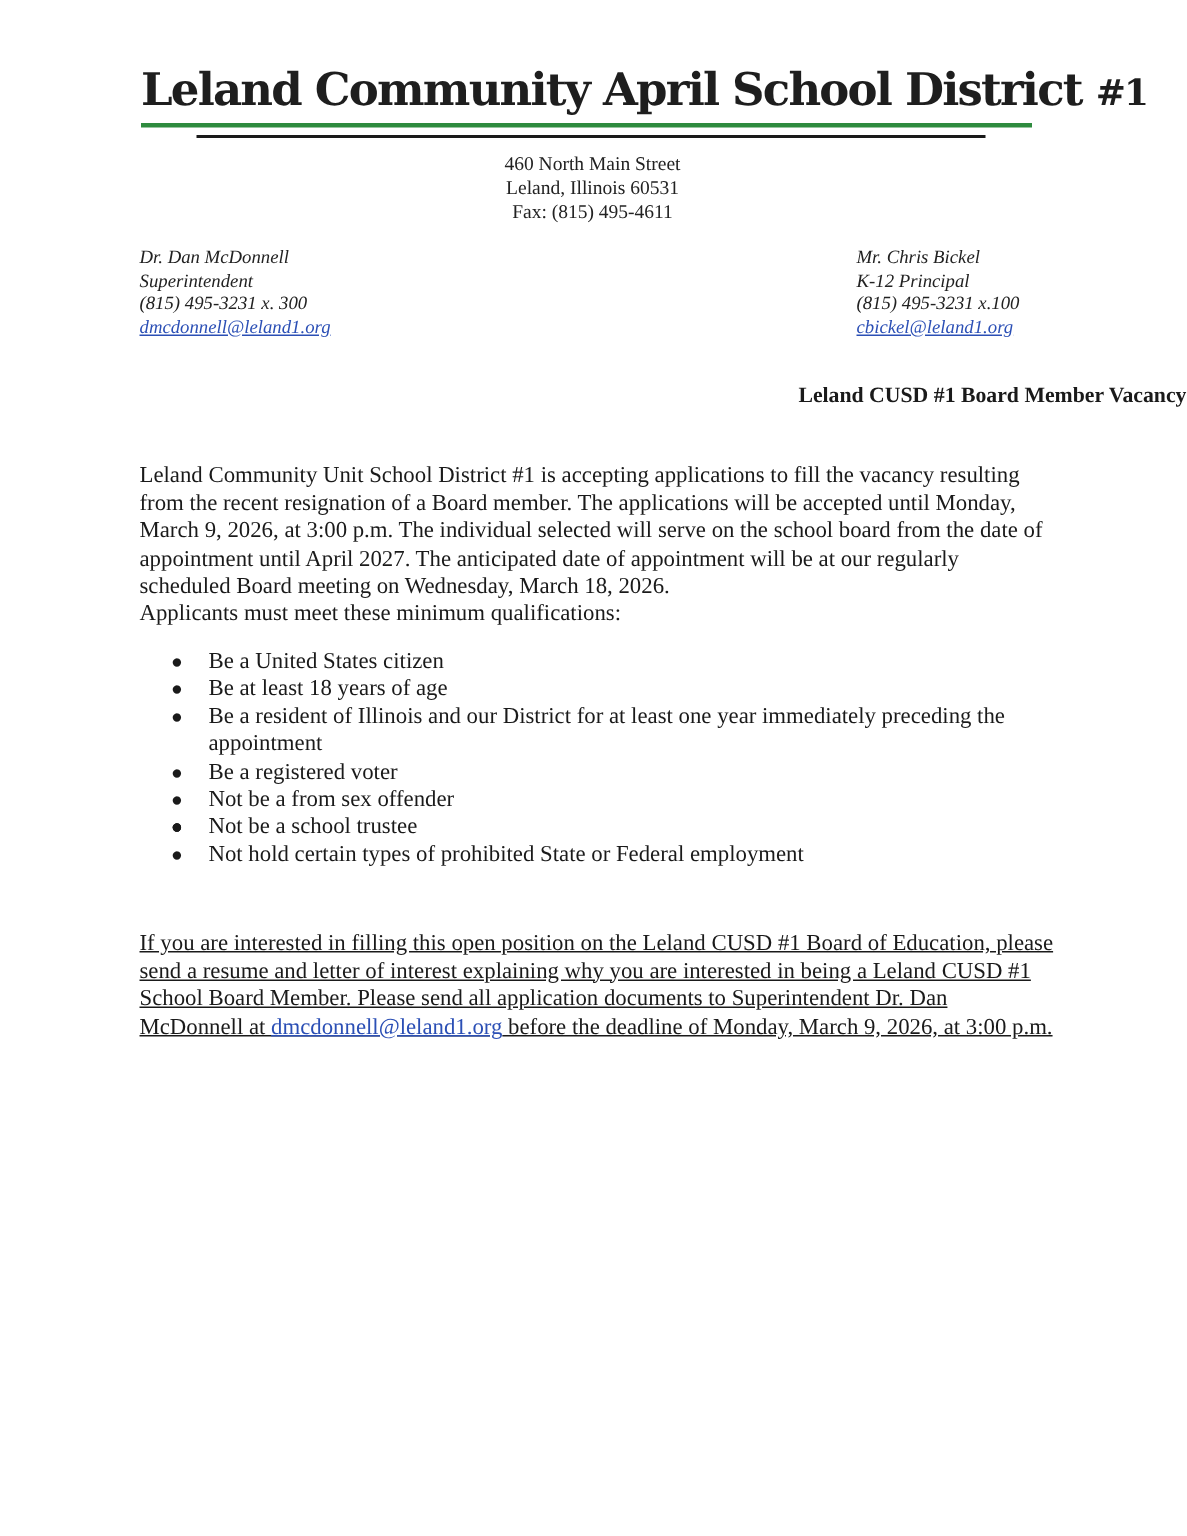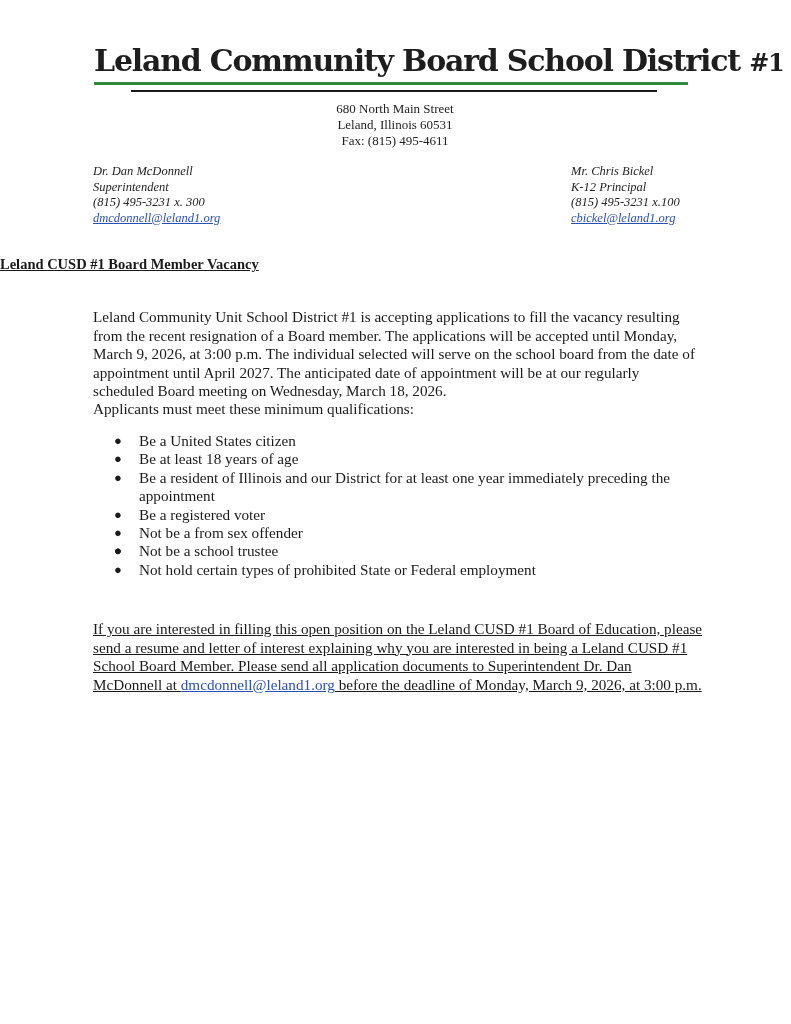--- a/index.html
+++ b/index.html
@@ -70,24 +70,23 @@
     .contact a, .body-text a {
       color: #2b4fb5;
       text-decoration: underline;
     }
     .contact > div { white-space: nowrap; }
     .heading {
       position: absolute;
       left: 0;
       top: 256px;
       width: 791px;
-      text-align: left;
+      text-align: right;
       font-weight: bold;
       font-size: 14.5px;
-      text-decoration: underline;
       color: #1a1a1a;
     }
     .body-text {
       position: absolute;
       left: 93px;
       width: 610px;
       font-size: 15.2px;
       line-height: 18.6px;
       color: #1a1a1a;
     }
@@ -113,26 +112,26 @@
       position: absolute;
       left: 21px;
       top: 0;
       font-size: 13px;
     }
     .p3 { top: 620px; text-decoration: underline; }
   </style>
 </head>
 <body>
 
-<div class="page-title"><span>Leland Community Board School District</span> <span class="hash">#1</span></div>
+<div class="page-title"><span>Leland Community April School District</span> <span class="hash">#1</span></div>
 <div class="rule-green"></div>
 <div class="rule-black"></div>
 
 <div class="address">
-  <div>680 North Main Street</div>
+  <div>460 North Main Street</div>
   <div>Leland, Illinois  60531</div>
   <div>Fax:  (815) 495-4611</div>
 </div>
 
 <div class="contact left">
   <div>Dr. Dan McDonnell</div>
   <div>Superintendent</div>
   <div>(815) 495-3231 x. 300</div>
   <div><a>dmcdonnell@leland1.org</a></div>
 </div>

